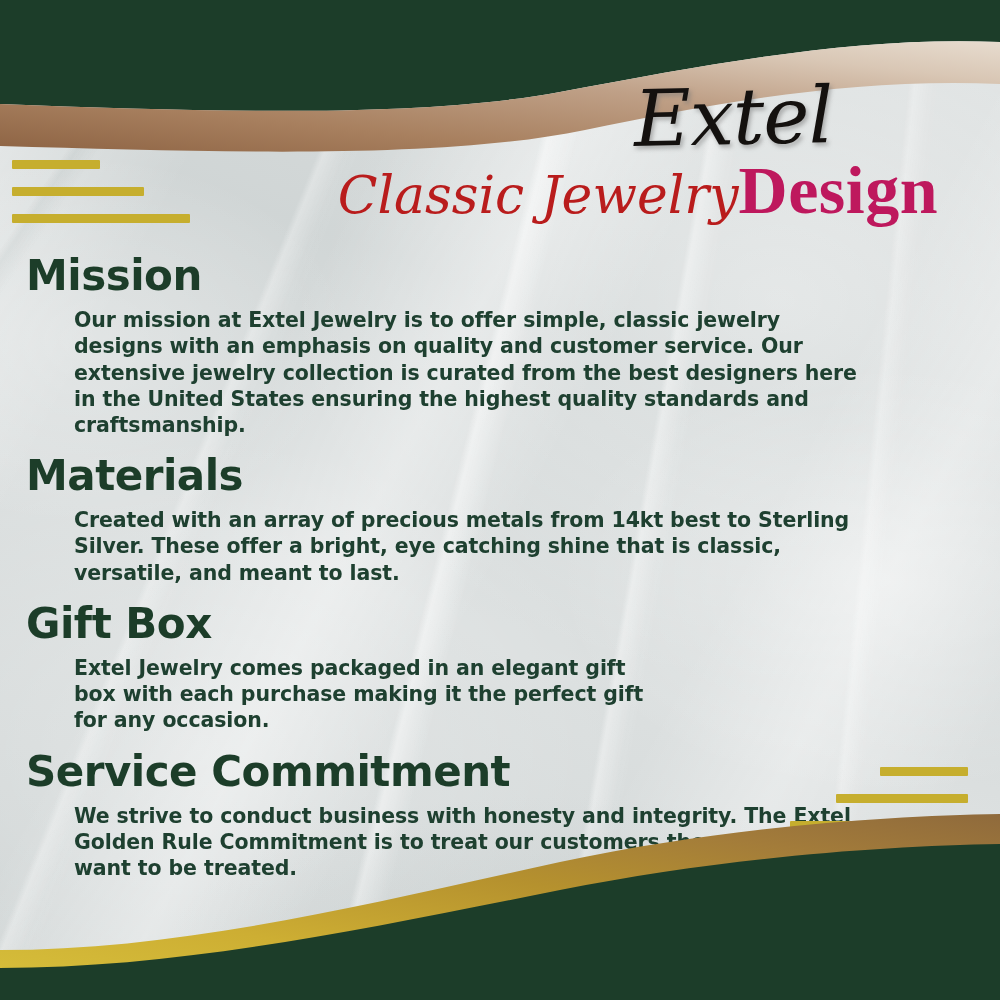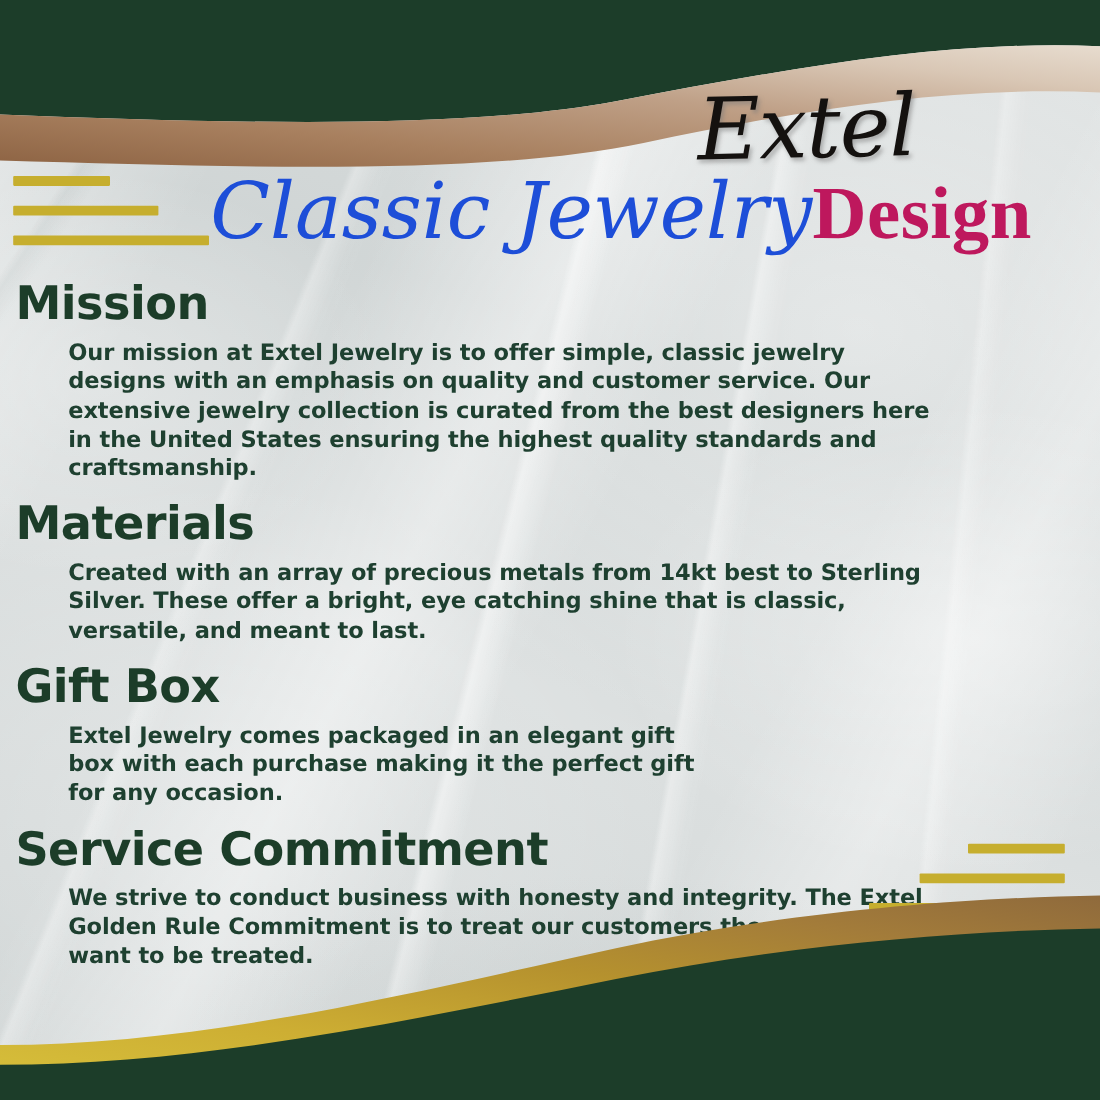--- a/index.html
+++ b/index.html
@@ -83,38 +83,38 @@
     text-align: right;
     padding-right: 62px;
     box-sizing: border-box;
     white-space: nowrap;
     line-height: 1;
   }
   .headline .hl-script {
     font-family: "DejaVu Serif", "Liberation Serif", serif;
     font-style: italic;
     font-weight: 400;
-    font-size: 71px;
-    color: #1d4ed8;
+    font-size: 52px;
+    color: #b91c1c;
     letter-spacing: 0px;
   }
   .headline .hl-design {
     font-family: "Liberation Serif", "DejaVu Serif", serif;
     font-weight: 700;
     font-size: 68px;
     color: #be185d;
     letter-spacing: 0.5px;
     margin-left: 0;
   }
 
   
   .content {
     position: absolute;
     top: 252px;
-    left: 0;
+    left: 12px;
     width: 888px;
   }
   .section { margin-bottom: 14px; }
   .sec-title {
     font-family: "DejaVu Sans", "Liberation Sans", sans-serif;
     font-weight: 700;
     font-size: 42px;
     color: #1c3d29;
     padding-left: 14px;
     letter-spacing: -0.5px;

